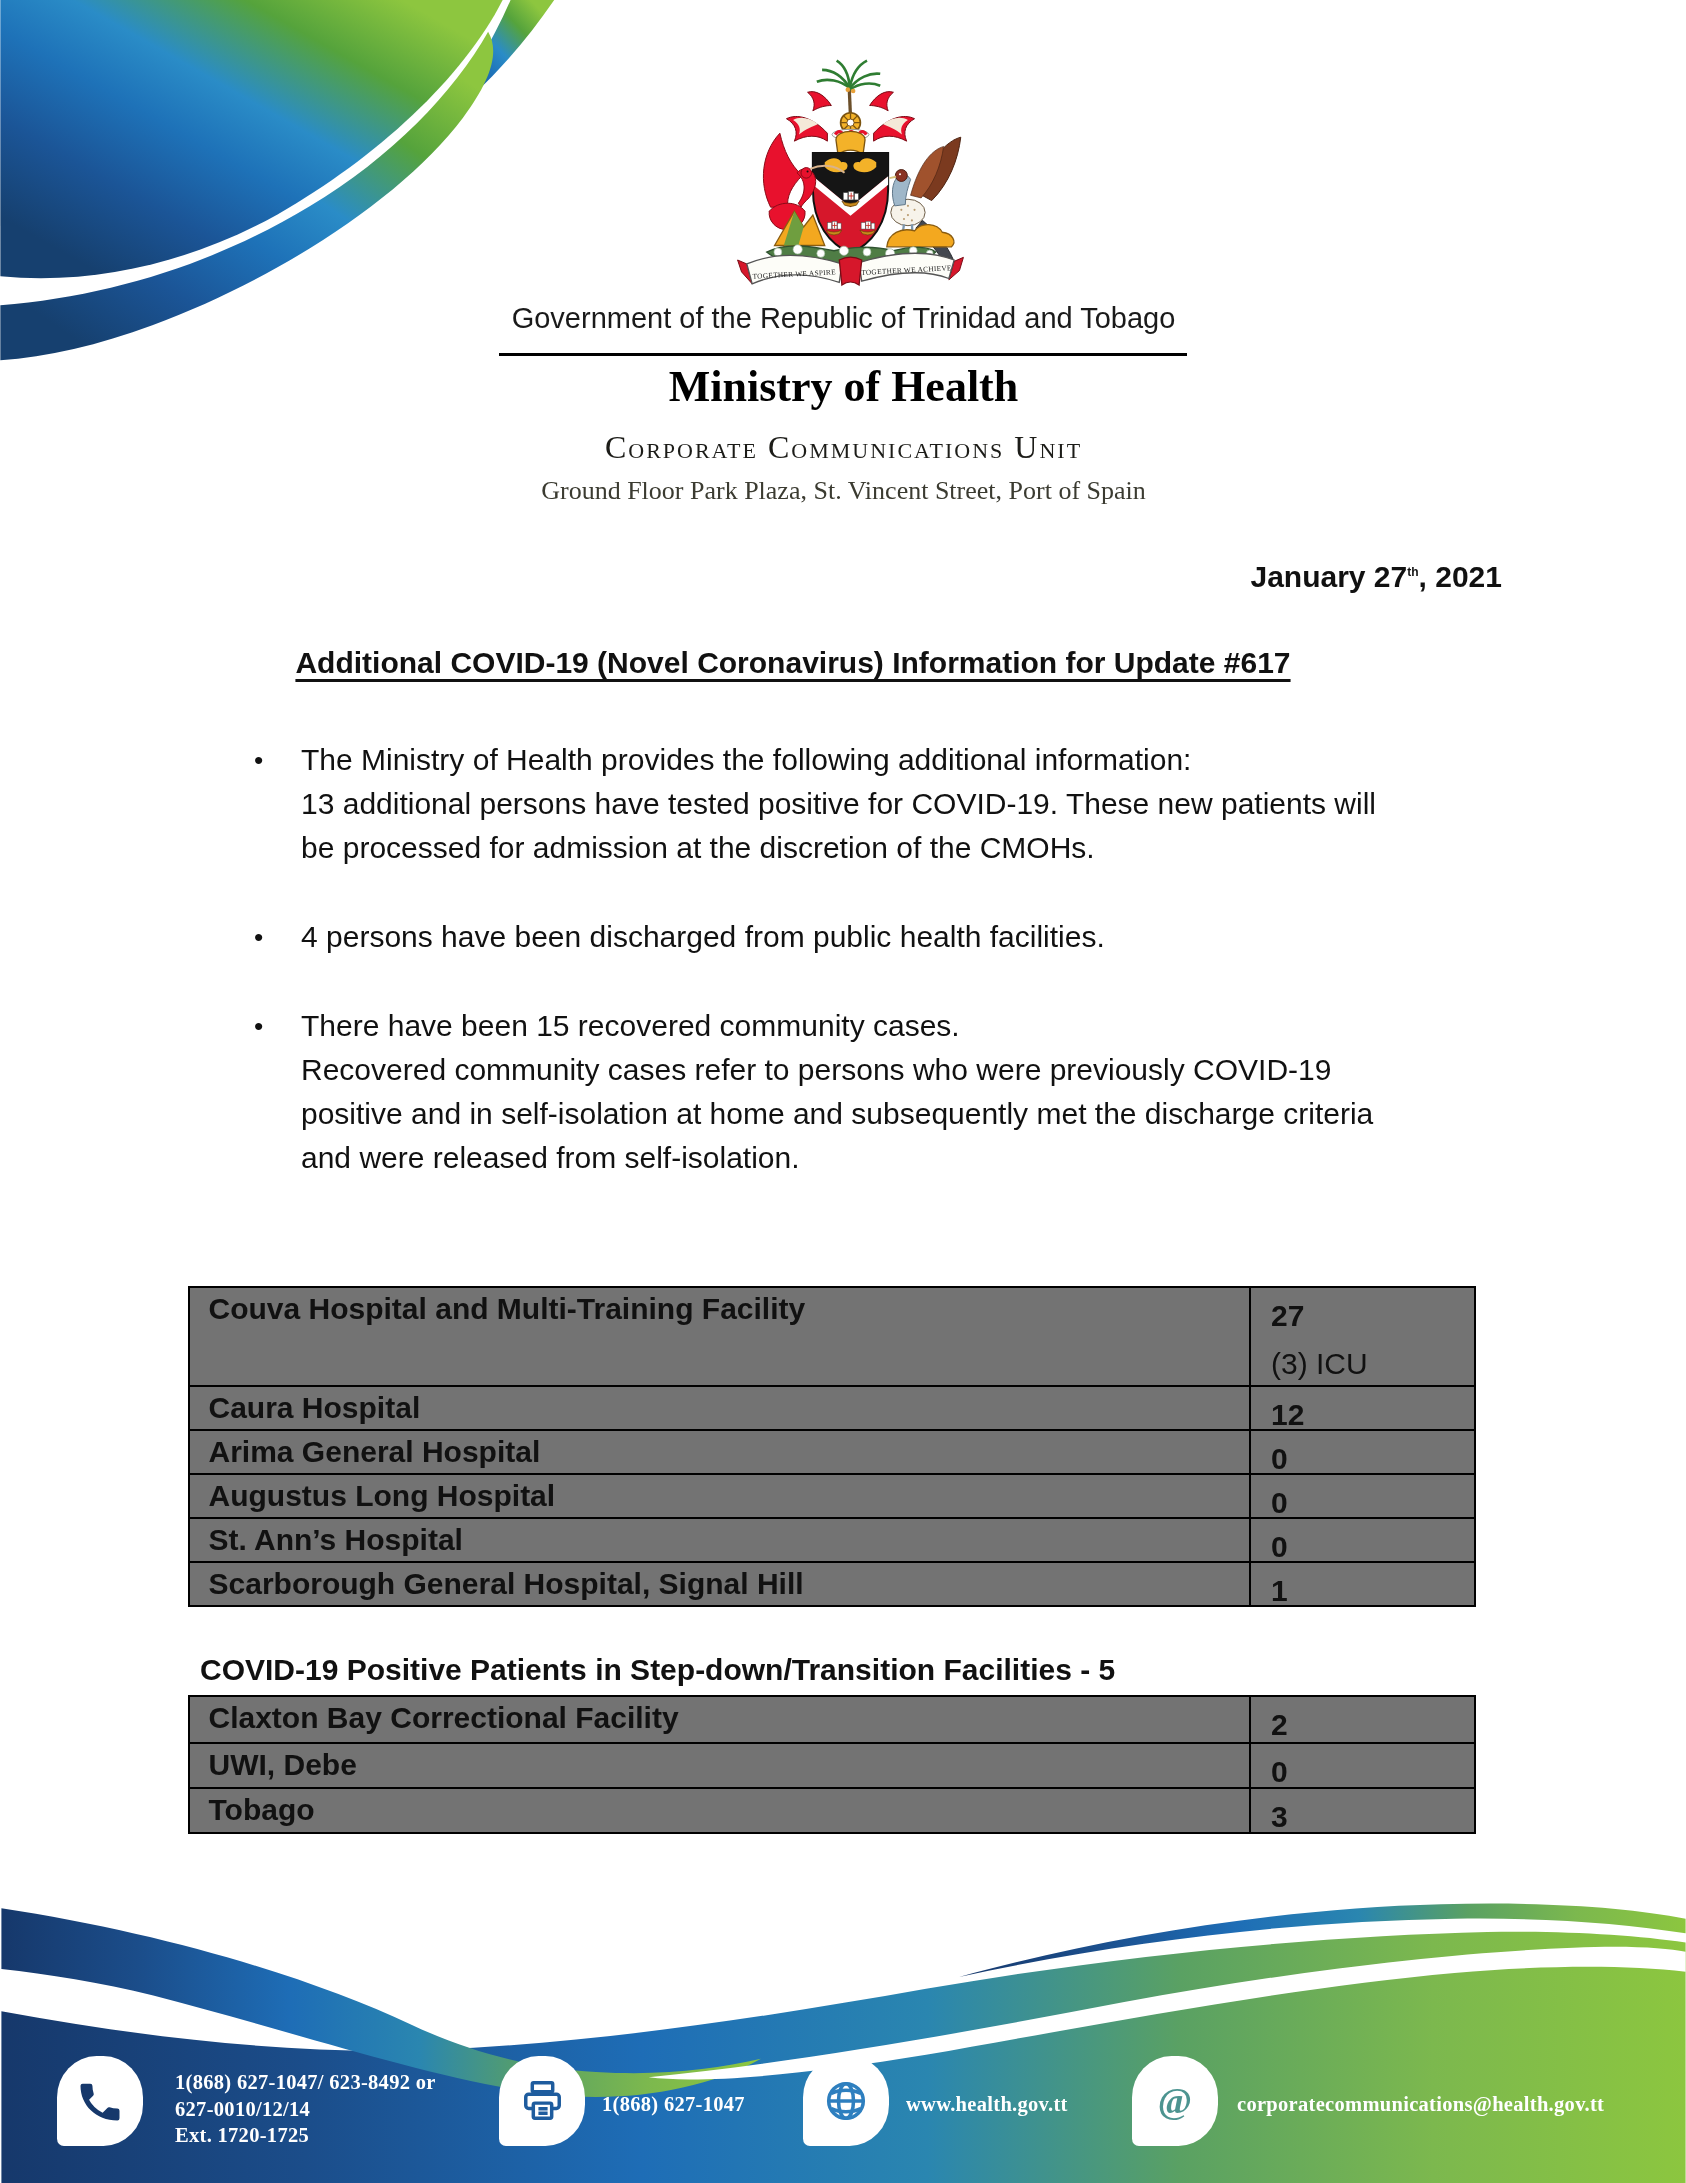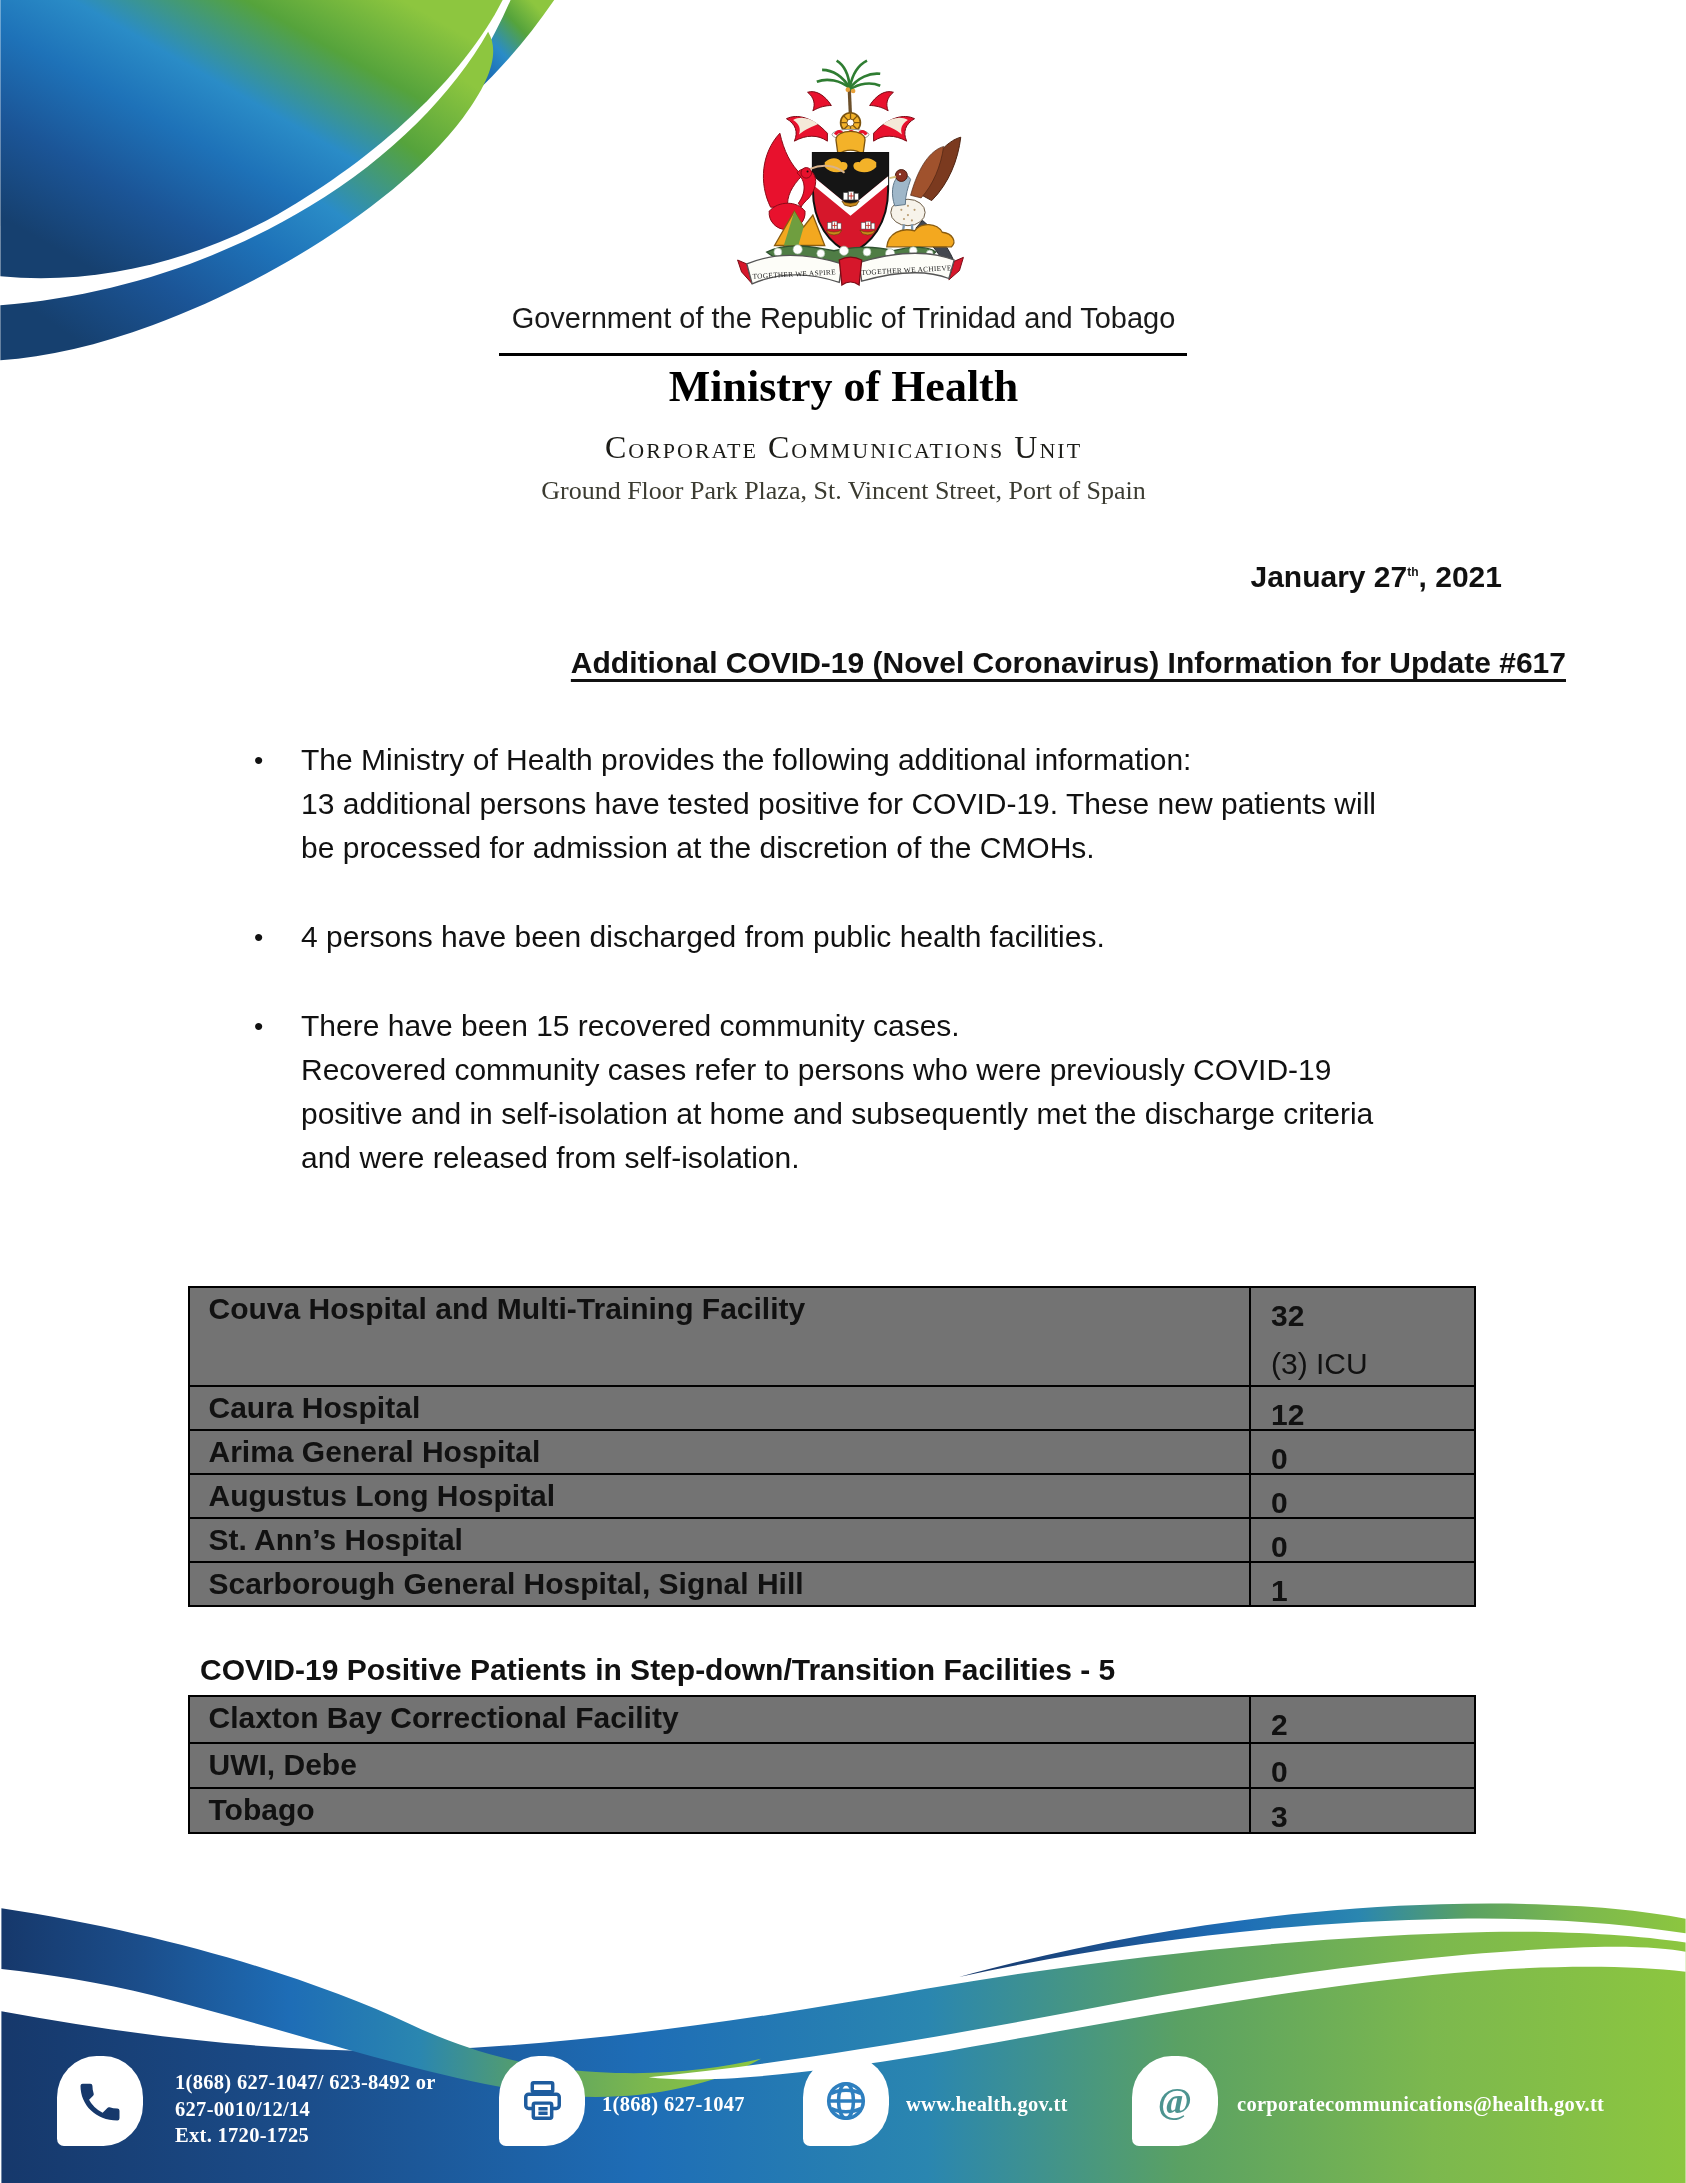--- a/index.html
+++ b/index.html
@@ -20,21 +20,21 @@
             font-family:"Liberation Serif",serif;font-weight:bold;font-size:44px;color:#000;}
   .ccu{position:absolute;left:0;top:429px;width:1687px;text-align:center;
        font-family:"Liberation Serif",serif;font-variant:small-caps;font-size:32px;
        letter-spacing:2px;color:#1c1c18;}
   .address{position:absolute;left:0;top:476px;width:1687px;text-align:center;
            font-family:"Liberation Serif",serif;font-size:26px;color:#3b3b31;}
 
   .date-line{position:absolute;right:185px;top:560px;font-size:30px;font-weight:bold;white-space:nowrap;}
   .date-line sup{font-size:12px;vertical-align:super;line-height:0;}
 
-  .doc-title{position:absolute;left:4px;top:646px;width:1562px;text-align:right;
+  .doc-title{position:absolute;left:12px;top:646px;width:1562px;text-align:center;
              font-size:30px;font-weight:bold;text-decoration:underline;
              text-decoration-thickness:2.6px;text-underline-offset:6px;}
 
   
   .bullet{position:absolute;left:254px;display:flex;}
   .bullet .dot{width:47px;font-size:26.5px;line-height:44px;}
   .bullet .dot::before{content:"•";}
   .blines{font-size:30px;line-height:44px;white-space:nowrap;}
 
   
@@ -235,21 +235,21 @@
       <div>Recovered community cases refer to persons who were previously COVID-19</div>
       <div>positive and in self-isolation at home and subsequently met the discharge criteria</div>
       <div>and were released from self-isolation.</div>
     </div>
   </div>
 
   <div class="dtable t1" style="top:1286px">
     <div class="trow r-tall">
       <div class="tc name">Couva Hospital and Multi-Training Facility</div>
       <div class="tc val">
-        <div>32</div>
+        <div>27</div>
         <div class="count-note">(3) ICU</div>
       </div>
     </div>
     <div class="trow">
       <div class="tc name">Caura Hospital</div>
       <div class="tc val">12</div>
     </div>
     <div class="trow">
       <div class="tc name">Arima General Hospital</div>
       <div class="tc val">0</div>

